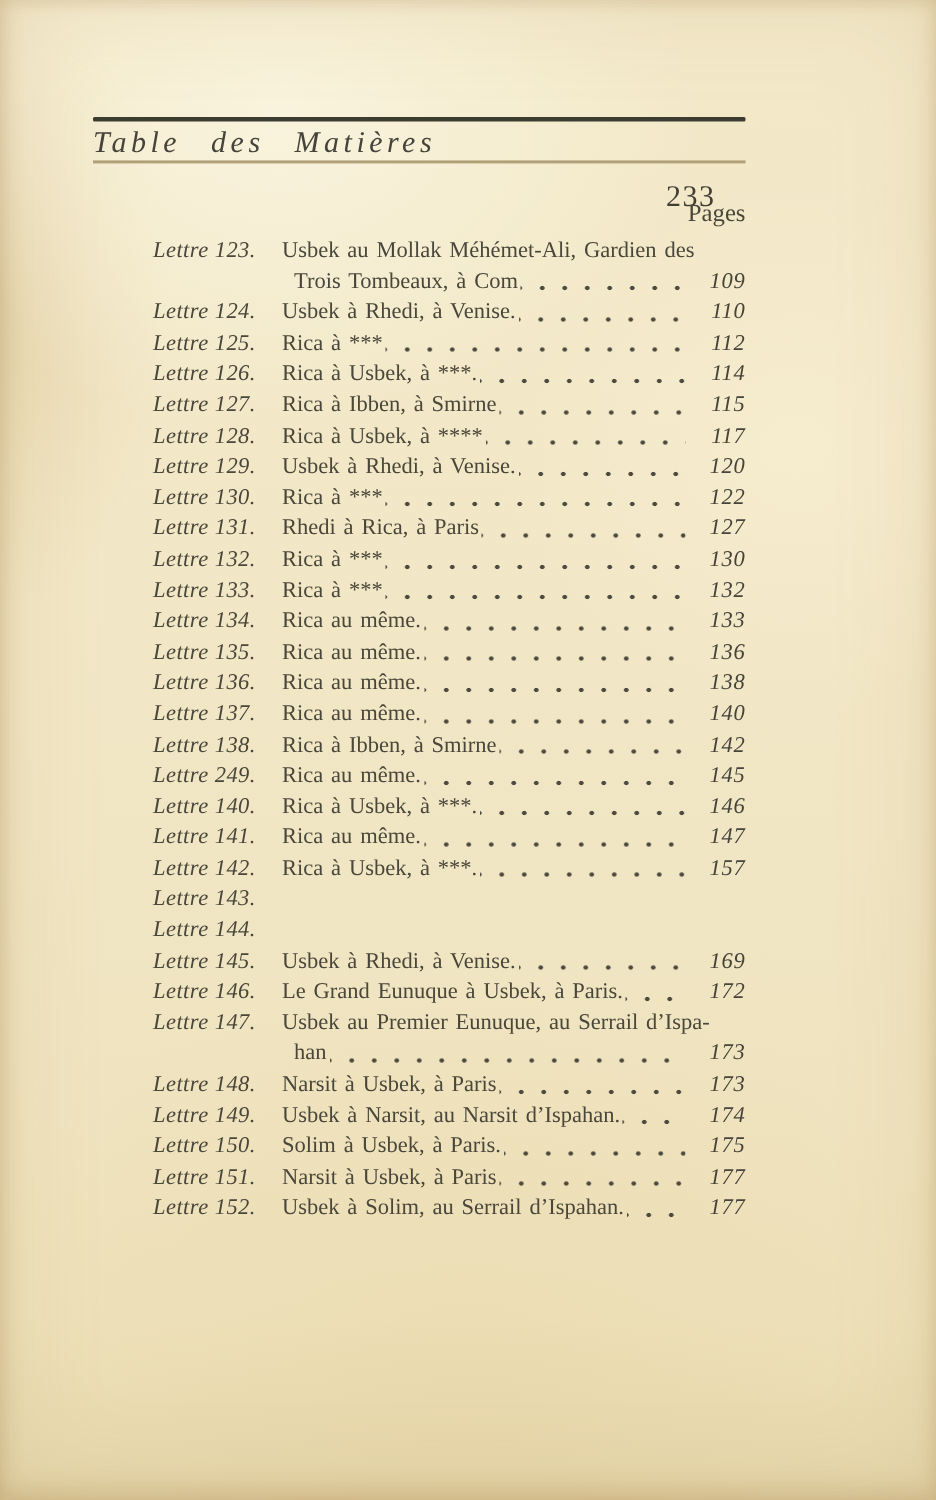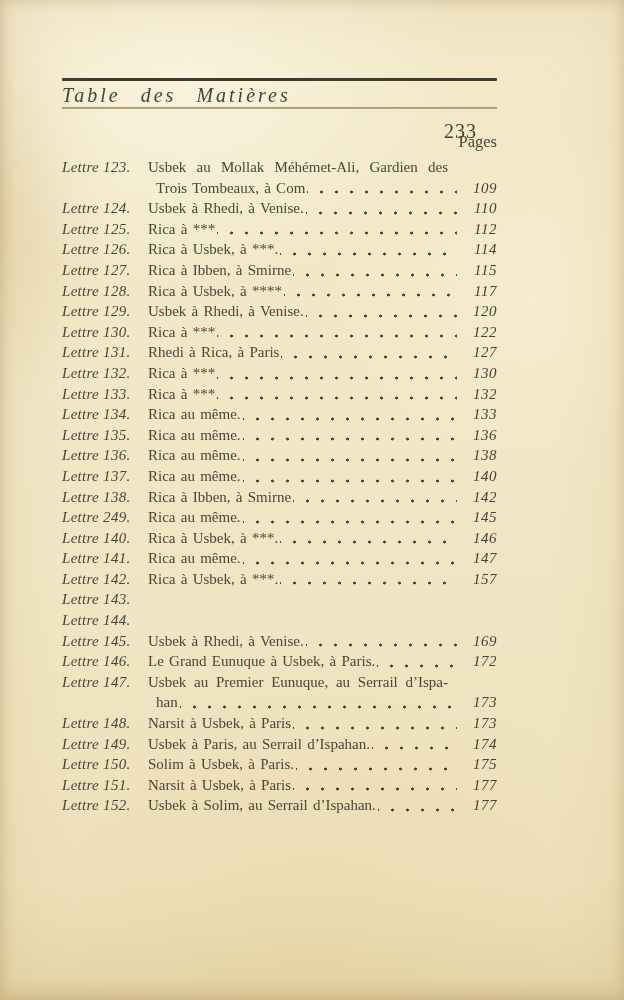--- a/index.html
+++ b/index.html
@@ -81,20 +81,21 @@
   .toc {
     position: absolute;
     left: 62px; top: 157px;
     width: 435px;
     font-size: 15px;
     line-height: 20.6px;
   }
   .entry {
     display: flex;
     align-items: flex-start;
+    margin-left: 40px;
   }
   .entry .label {
     flex: none;
     width: 86px;
     font-style: italic;
     letter-spacing: 0.3px;
     white-space: nowrap;
   }
   .entry .body {
     flex: 1;
@@ -397,21 +398,21 @@
             <span class="text">Narsit à Usbek, à Paris</span>
             <span class="leader"></span>
             <span class="pagenum">173</span>
           </span>
         </span>
       </div>
       <div class="entry">
         <span class="label">Lettre 149.</span>
         <span class="body">
           <span class="lastline">
-            <span class="text">Usbek à Paris, au Serrail d’Ispahan.</span>
+            <span class="text">Usbek à Narsit, au Narsit d’Ispahan.</span>
             <span class="leader"></span>
             <span class="pagenum">174</span>
           </span>
         </span>
       </div>
       <div class="entry">
         <span class="label">Lettre 150.</span>
         <span class="body">
           <span class="lastline">
             <span class="text">Solim à Usbek, à Paris.</span>

